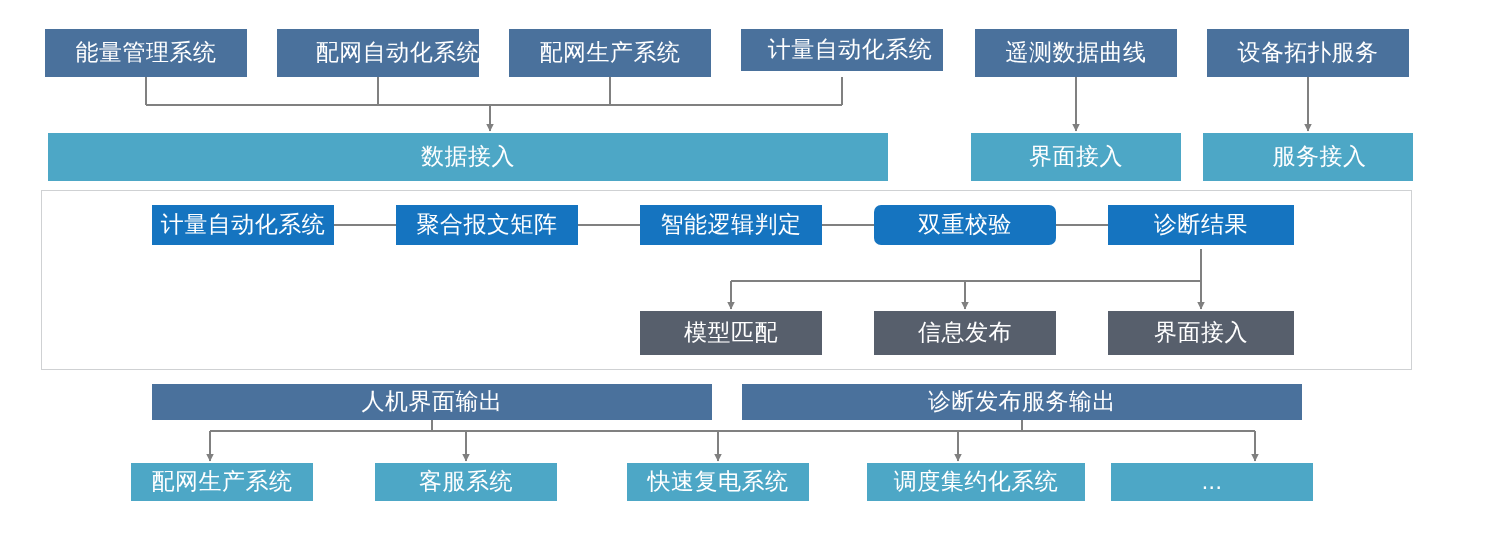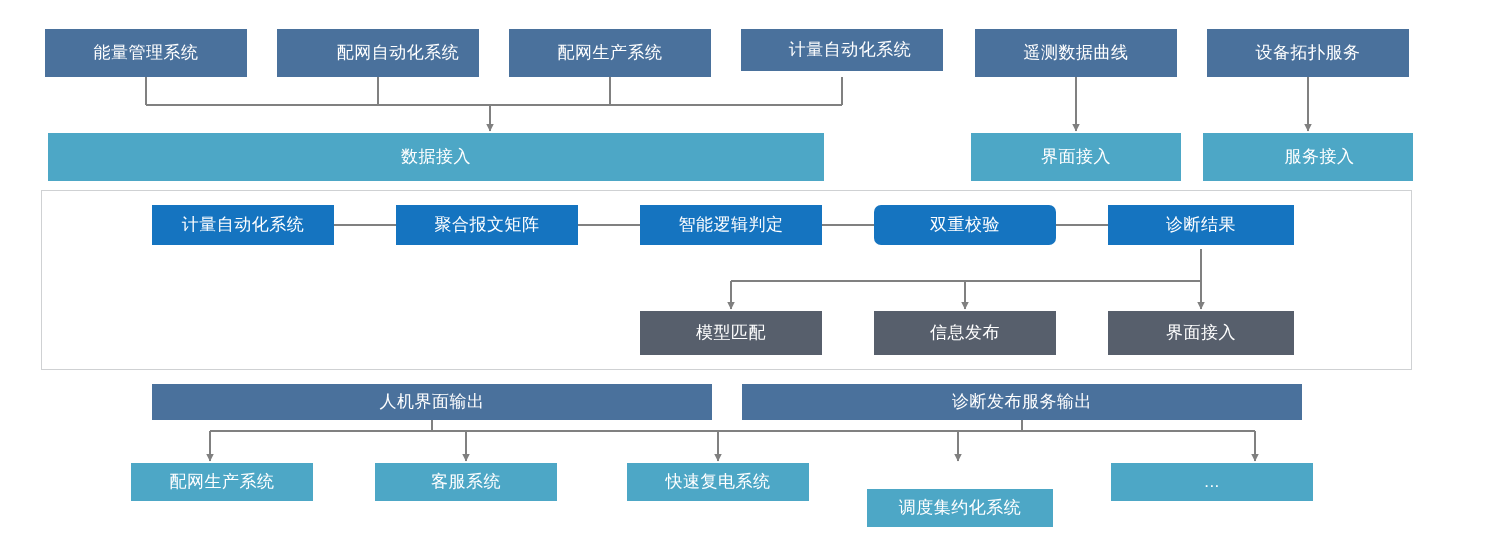--- a/index.html
+++ b/index.html
@@ -24,21 +24,21 @@
     height: 546px;
     pointer-events: none;
   }
   .node {
     position: absolute;
     display: flex;
     align-items: center;
     justify-content: center;
     box-sizing: border-box;
     color: #ffffff;
-    font-size: 17px;
+    font-size: 23px;
     line-height: 1.2;
     letter-spacing: 0.5px;
     white-space: nowrap;
     user-select: none;
   }
   .steel   { background: #4a719c; }
   .lightblue { background: #4da7c6; }
   .vivid   { background: #1574c0; }
   .slate   { background: #575f6c; }
 
@@ -106,21 +106,21 @@
   <div class="node steel" style="left:277px; top:29px; width:202px; height:48px;padding-left:40px;">配网自动化系统</div>
 
   <div class="node steel" style="left:509px; top:29px; width:202px; height:48px;">配网生产系统</div>
 
   <div class="node steel" style="left:741px; top:29px; width:202px; height:42px;padding-left:16px;">计量自动化系统</div>
 
   <div class="node steel" style="left:975px; top:29px; width:202px; height:48px;">遥测数据曲线</div>
 
   <div class="node steel" style="left:1207px; top:29px; width:202px; height:48px;">设备拓扑服务</div>
 
-  <div class="node lightblue" style="left:48px; top:133px; width:776px; height:48px;">数据接入</div>
+  <div class="node lightblue" style="left:48px; top:133px; width:840px; height:48px;">数据接入</div>
 
   <div class="node lightblue" style="left:971px; top:133px; width:210px; height:48px;">界面接入</div>
 
   <div class="node lightblue" style="left:1203px; top:133px; width:210px; height:48px;padding-left:23px;">服务接入</div>
 
   <div class="panel" style="left:41px; top:190px; width:1371px; height:180px;"></div>
 
   <div class="node vivid" style="left:152px; top:205px; width:182px; height:40px;">计量自动化系统</div>
 
   <div class="node vivid" style="left:396px; top:205px; width:182px; height:40px;">聚合报文矩阵</div>
@@ -140,17 +140,17 @@
   <div class="node steel" style="left:152px; top:384px; width:560px; height:36px;">人机界面输出</div>
 
   <div class="node steel" style="left:742px; top:384px; width:560px; height:36px;">诊断发布服务输出</div>
 
   <div class="node lightblue" style="left:131px; top:463px; width:182px; height:38px;">配网生产系统</div>
 
   <div class="node lightblue" style="left:375px; top:463px; width:182px; height:38px;">客服系统</div>
 
   <div class="node lightblue" style="left:627px; top:463px; width:182px; height:38px;">快速复电系统</div>
 
-  <div class="node lightblue" style="left:867px; top:489px; width:186px; height:38px;">调度集约化系统</div>
+  <div class="node lightblue" style="left:867px; top:463px; width:218px; height:38px;">调度集约化系统</div>
 
   <div class="node lightblue" style="left:1111px; top:463px; width:202px; height:38px;">...</div>
 
 </div>
 
 </body></html>

